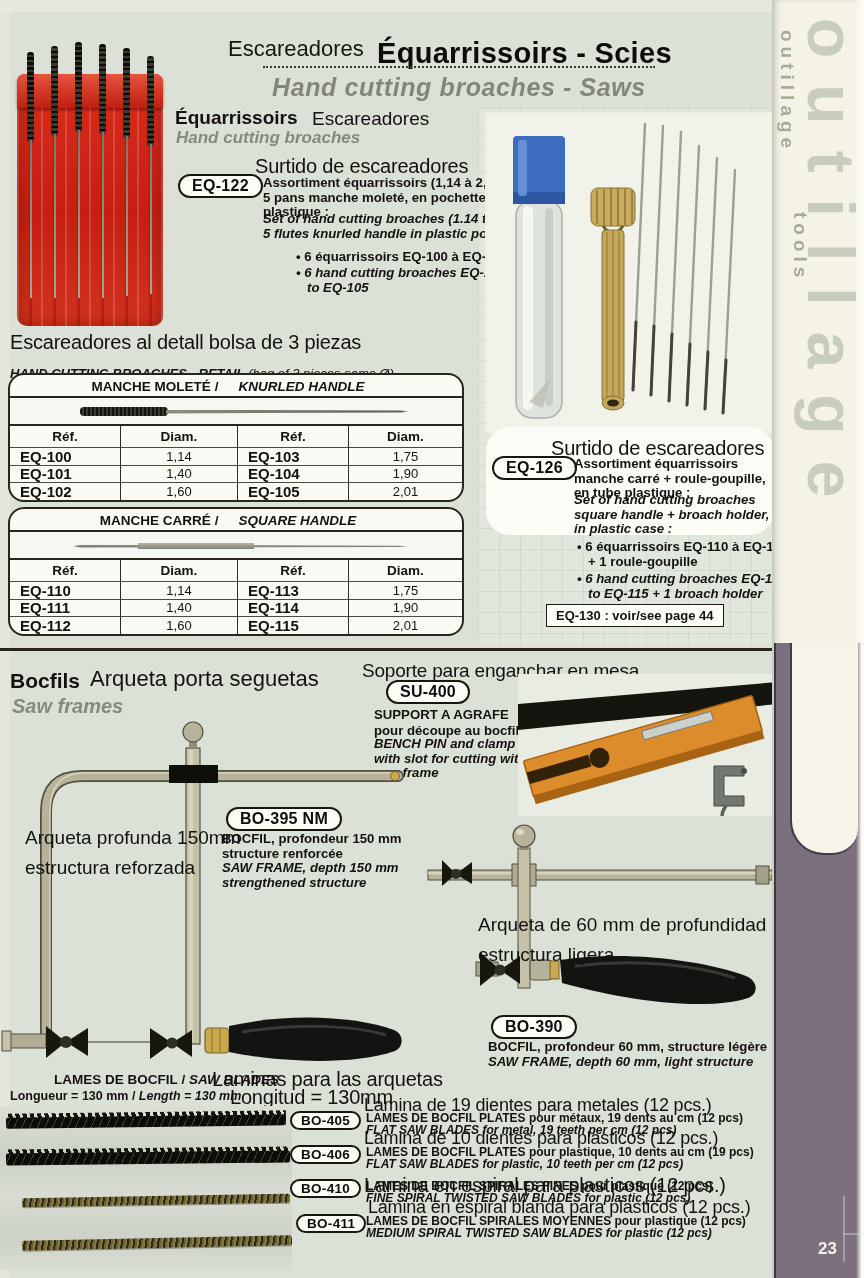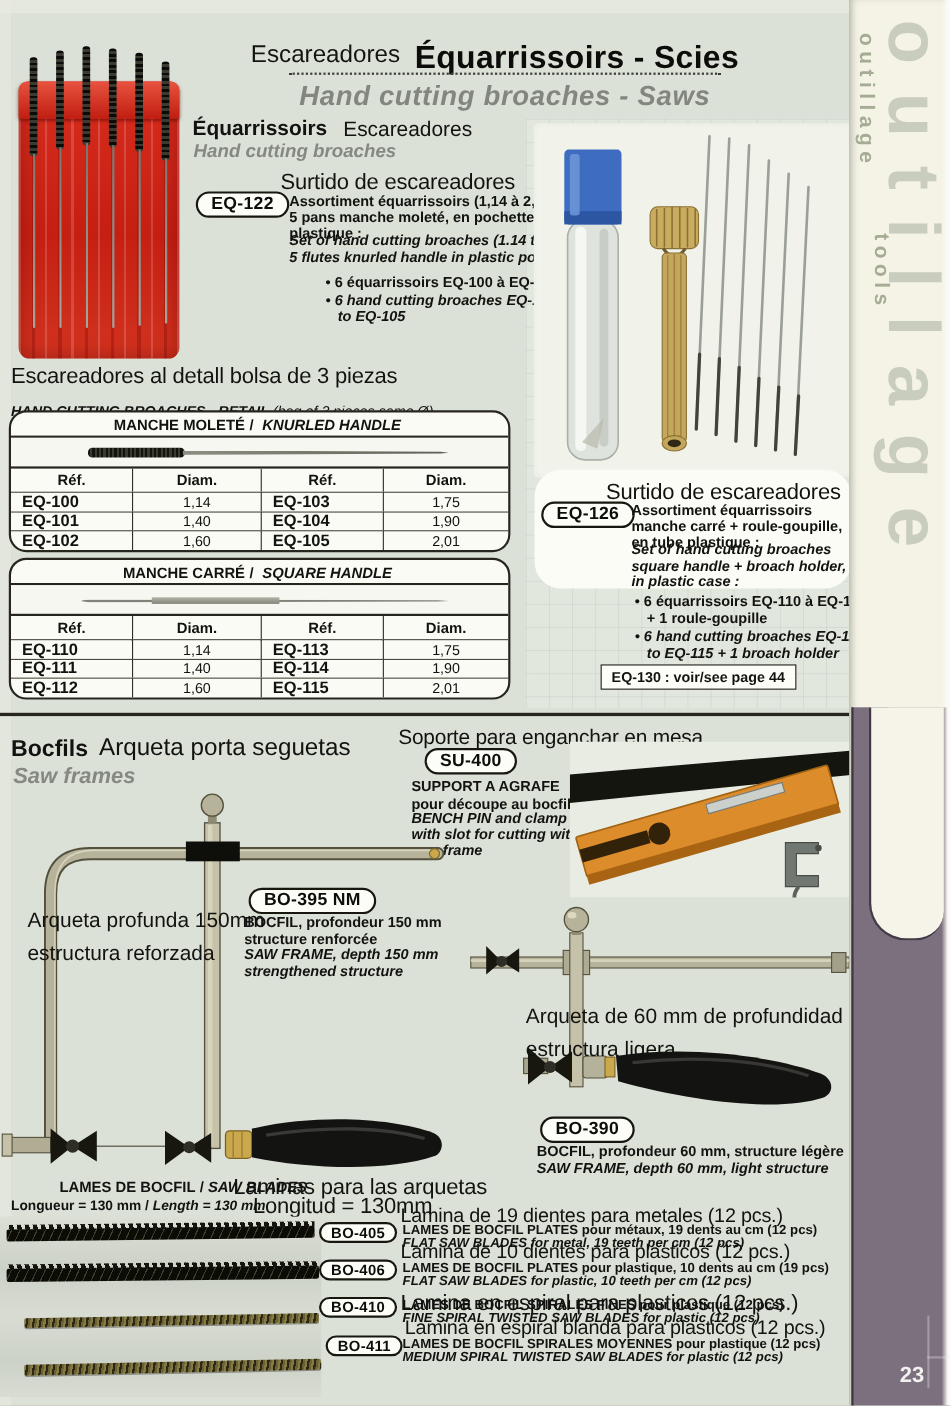--- a/index.html
+++ b/index.html
@@ -33,21 +33,21 @@
     color: #0d0d0b; letter-spacing: .3px; white-space: nowrap;
   }
   .badge-sm { font-size: 13.5px; padding: 0 9px; border-width: 2px; }
 
   
   .ptable { position: absolute; width: 456px; border: 2px solid #26261f; border-radius: 16px;
             background: #fafbf5; overflow: hidden; }
   .pt-title { height: 23px; border-bottom: 2px solid #26261f; text-align: center;
               font-size: 13.5px; padding-top: 4px; }
   .pt-title .b { font-weight: 700; margin: 0 2px; }
-  .pt-title .bi { font-weight: 700; font-style: italic; margin: 0 6px; }
+  .pt-title .bi { font-weight: 700; font-style: italic; margin: 0 18px; }
   .pt-img { height: 28px; border-bottom: 2px solid #26261f; position: relative; background:#f5f7f0; }
   .tb-handle { position: absolute; left: 70px; top: 9px; width: 88px; height: 9px; border-radius: 4px;
                background: repeating-linear-gradient(90deg,#14140f 0 2px,#3b3b30 2px 4px); }
   .tb-shaft  { position: absolute; left: 156px; top: 11.5px; width: 242px; height: 4px;
                background: linear-gradient(90deg,#8e8e82,#5f5f55);
                clip-path: polygon(0 0, 97% 28%, 100% 50%, 97% 72%, 0 100%); }
   .tb-rod    { position: absolute; left: 64px; top: 13px; width: 334px; height: 2.5px; background:#82827a;
                clip-path: polygon(0 40%, 2% 0, 97% 25%, 100% 50%, 97% 75%, 2% 100%, 0 60%); }
   .tb-square { position: absolute; left: 128px; top: 11px; width: 116px; height: 6px;
                background: linear-gradient(180deg,#b3b3a6,#84847a); }
@@ -403,15 +403,15 @@
 
   <div class="abs" style="left:772px;top:0;width:92px;height:1278px;background:#f5f2e6;box-shadow: inset 5px 0 7px -3px rgba(110,120,100,.5);"></div>
   <span class="abs v-big" style="left:798px;top:18px;">outillage</span>
   <span class="abs v-small" style="left:778px;top:30px;">outillage</span>
   <span class="abs v-small" style="left:791px;top:212px;">tools</span>
   <div class="abs" style="left:774px;top:643px;width:90px;height:635px;background:#7c6f7e;border-left:2px solid #3f3744;"></div>
   <div class="abs" style="left:790px;top:643px;width:68px;height:212px;background:#f6f3e8;border-left:2px solid #413a47;border-bottom:2px solid #413a47;border-radius:0 0 26px 34px;"></div>
   <div class="abs" style="left:856px;top:0;width:8px;height:1278px;background:linear-gradient(90deg, rgba(255,255,255,0), #fbfbf6 70%);"></div>
   <div class="abs" style="left:843px;top:1196px;width:1.5px;height:66px;background:rgba(235,235,240,.35);"></div>
   <div class="abs" style="left:843px;top:1233px;width:21px;height:1.5px;background:rgba(235,235,240,.35);"></div>
-  <span class="abs" style="left:818px;top:1239px;font-size:20px;font-weight:700;color:#f3f1ee;">23</span>
+  <span class="abs" style="left:818px;top:1239px;font-size:17px;font-weight:700;color:#f3f1ee;">23</span>
 
 </div>
 
 </body></html>

